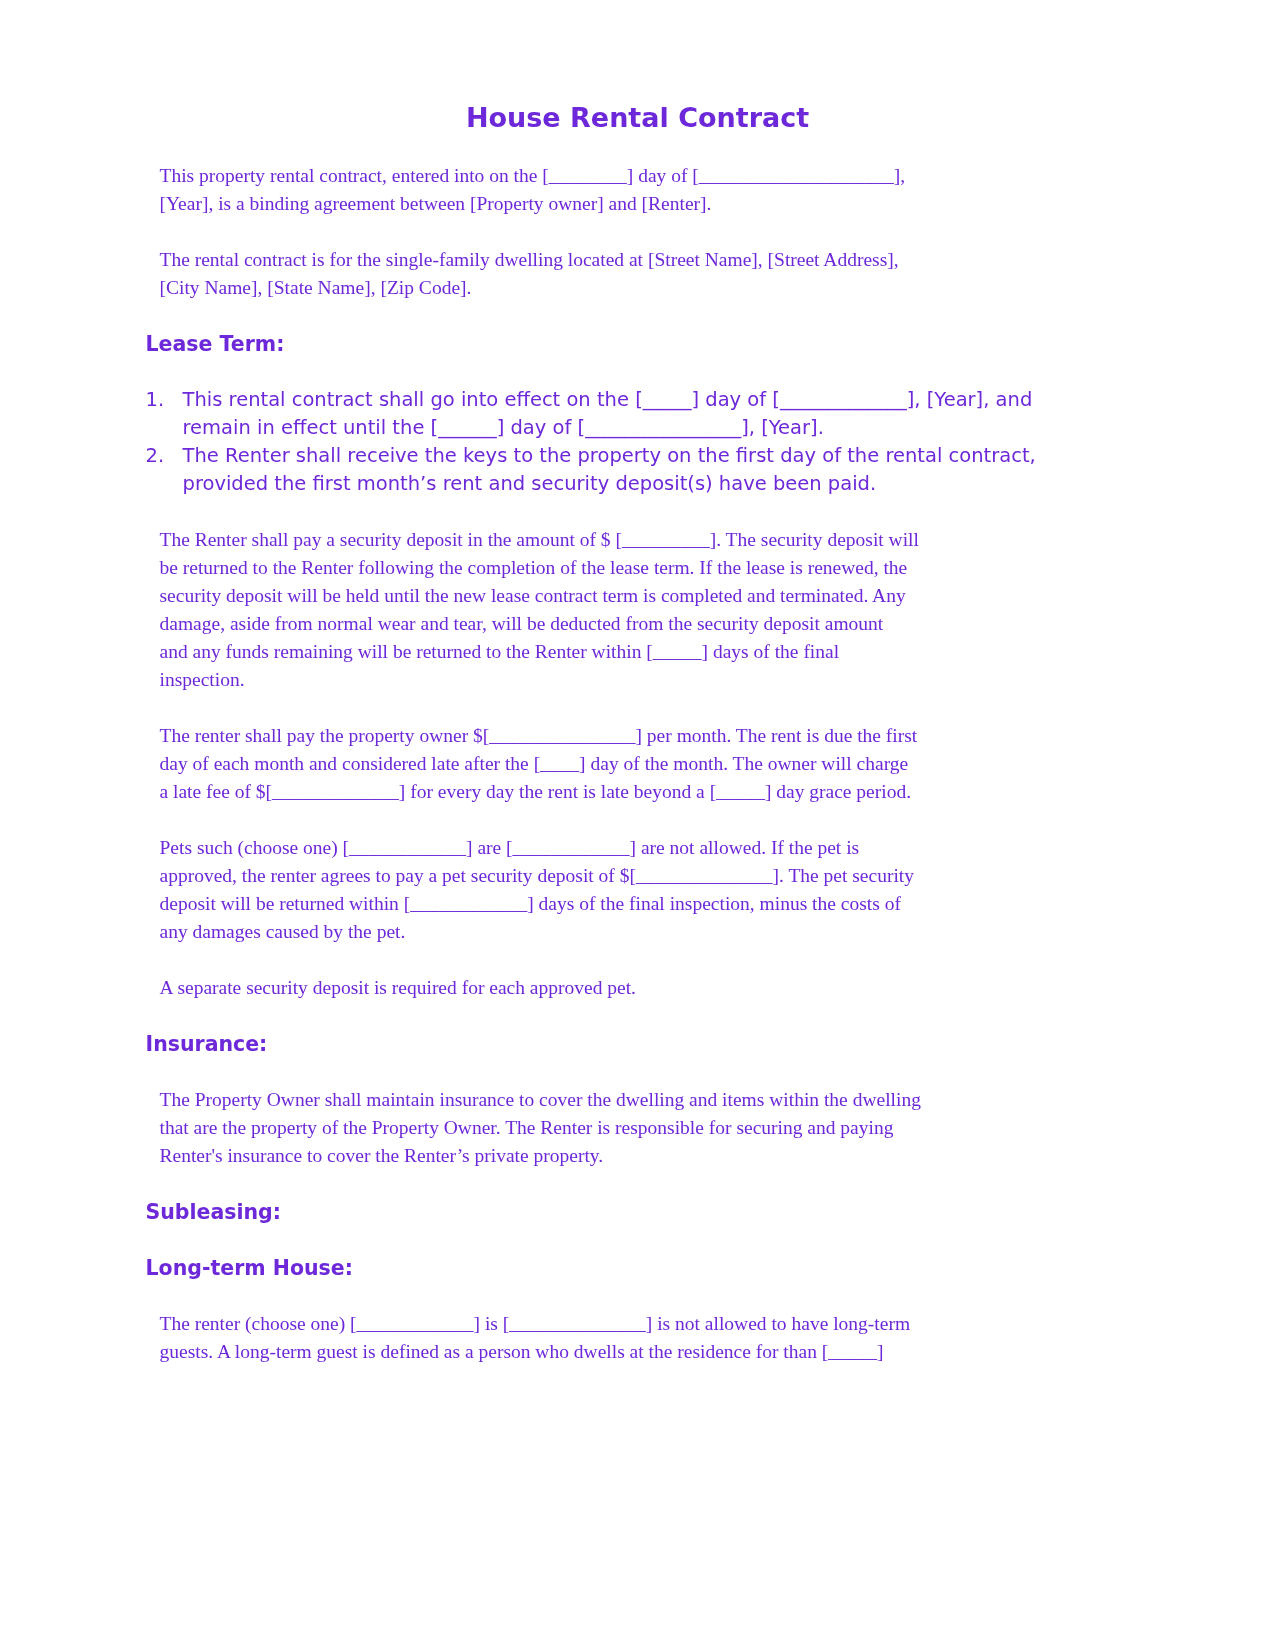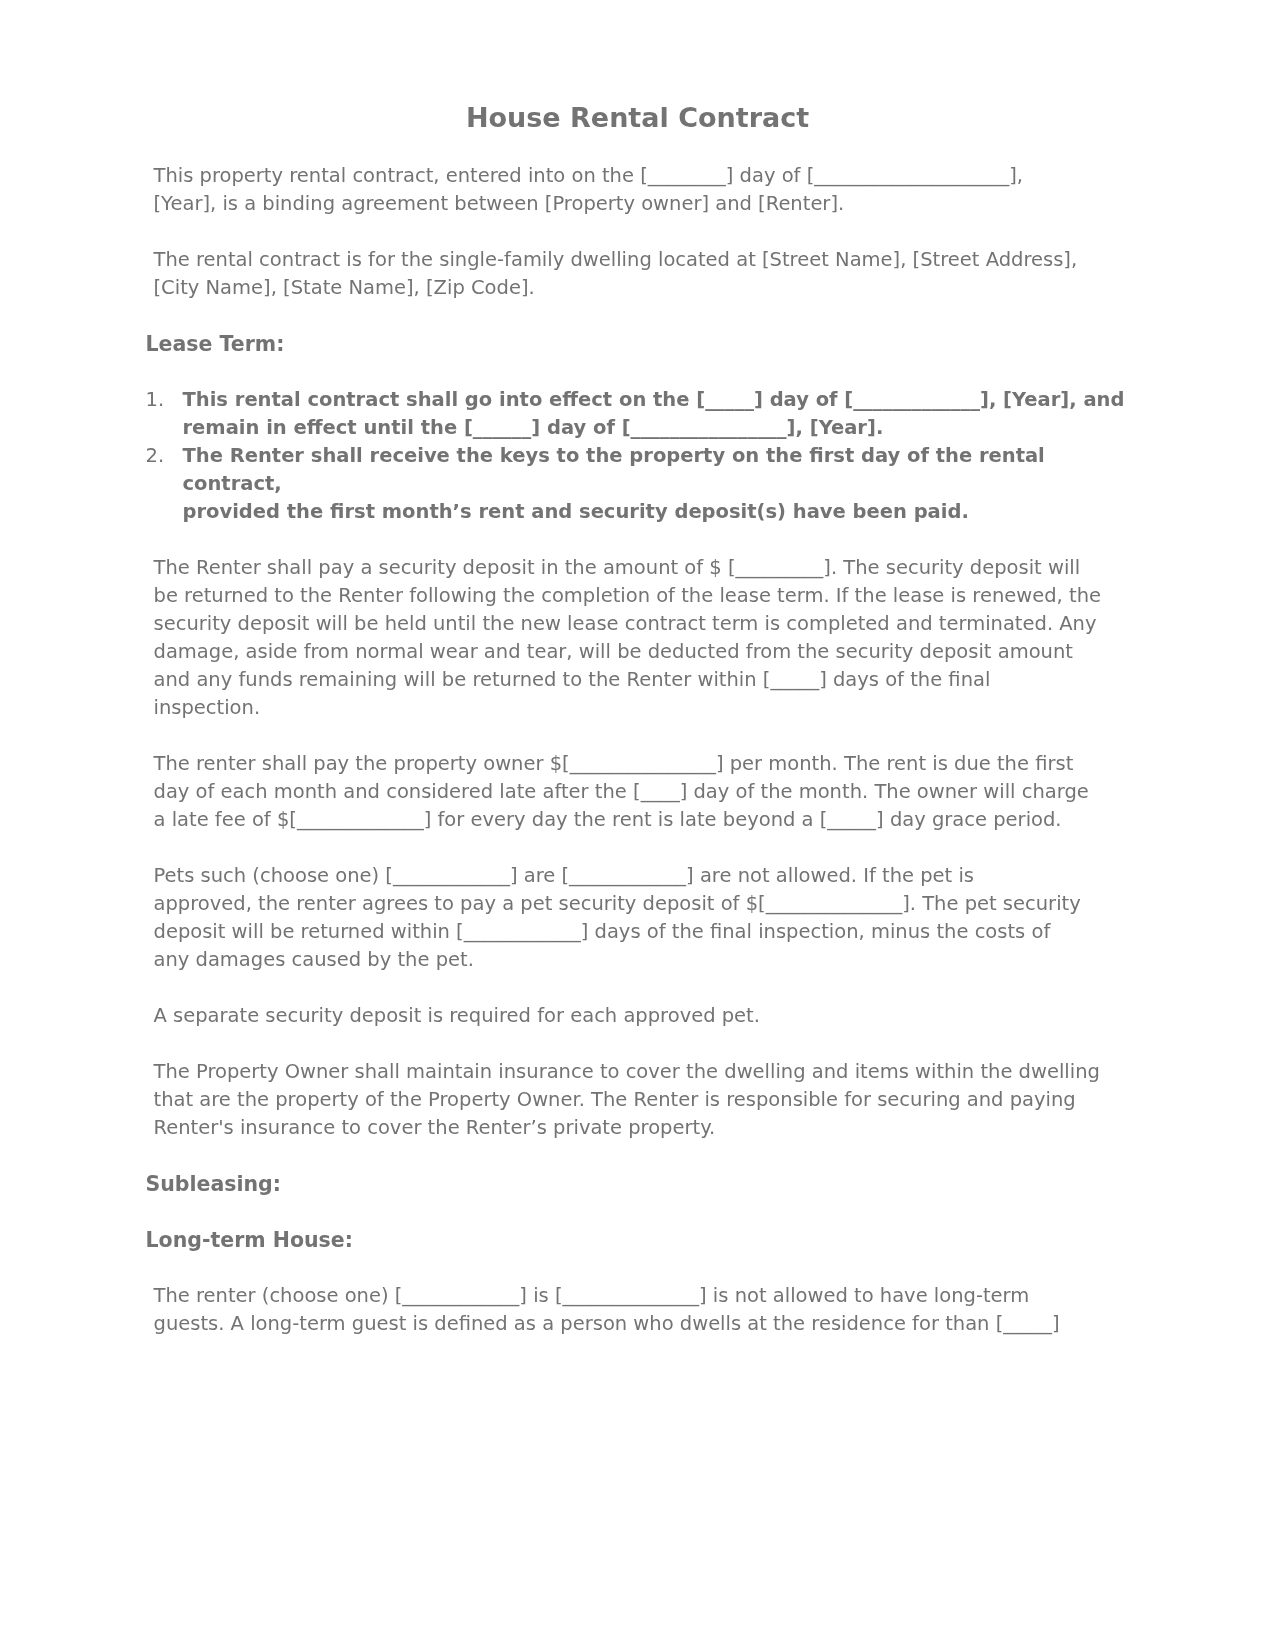--- a/index.html
+++ b/index.html
@@ -6,38 +6,39 @@
     margin: 0;
     padding: 0;
     background: #ffffff;
   }
   .page {
     position: relative;
     width: 1124px;
     height: 1650px;
     margin: 0 auto;
     background: #ffffff;
-    color: #737373;
+    color: #6d28d9;
     box-sizing: border-box;
     padding: 100px 70px 0 70px;
     overflow: hidden;
     font-family: "DejaVu Sans", "Liberation Sans", sans-serif;
   }
   .doc-title {
     text-align: center;
     font-weight: bold;
     font-size: 27px;
     line-height: 36px;
     margin: 0 0 26px 0;
   }
   .para {
     font-size: 19.5px;
     line-height: 28px;
-    margin: 0 0 28px 8px;
+    margin: 0 0 28px 14px;
     white-space: pre-line;
+    font-family: Liberation Serif, serif;
   }
   .heading {
     font-size: 20.5px;
     font-weight: bold;
     line-height: 28px;
     margin: 13px 0 28px 0;
   }
   .num-list {
     margin: 0 0 28px 0;
   }
@@ -48,21 +49,20 @@
   .list-num {
     flex: 0 0 37px;
     font-size: 19.5px;
     line-height: 28px;
   }
   .list-text {
     flex: 1 1 auto;
     font-size: 19.5px;
     line-height: 28px;
     white-space: pre-line;
-    font-weight: bold;
   }
 </style>
 </head>
 <body>
 
 <div class="page">
 
   <h1 class="doc-title">House Rental Contract</h1>
 
   <p class="para">This property rental contract, entered into on the [________] day of [____________________],
@@ -93,20 +93,21 @@
   <p class="para">The renter shall pay the property owner $[_______________] per month. The rent is due the first
 day of each month and considered late after the [____] day of the month. The owner will charge
 a late fee of $[_____________] for every day the rent is late beyond a [_____] day grace period.</p>
 
   <p class="para">Pets such (choose one) [____________] are [____________] are not allowed. If the pet is
 approved, the renter agrees to pay a pet security deposit of $[______________]. The pet security
 deposit will be returned within [____________] days of the final inspection, minus the costs of
 any damages caused by the pet.</p>
   <p class="para">A separate security deposit is required for each approved pet.</p>
 
+  <h2 class="heading">Insurance:</h2>
   <p class="para">The Property Owner shall maintain insurance to cover the dwelling and items within the dwelling
 that are the property of the Property Owner. The Renter is responsible for securing and paying
 Renter's insurance to cover the Renter’s private property.</p>
 
   <h2 class="heading">Subleasing:</h2>
 
   <h2 class="heading">Long-term House:</h2>
   <p class="para">The renter (choose one) [____________] is [______________] is not allowed to have long-term
 guests. A long-term guest is defined as a person who dwells at the residence for than [_____]</p>
 

